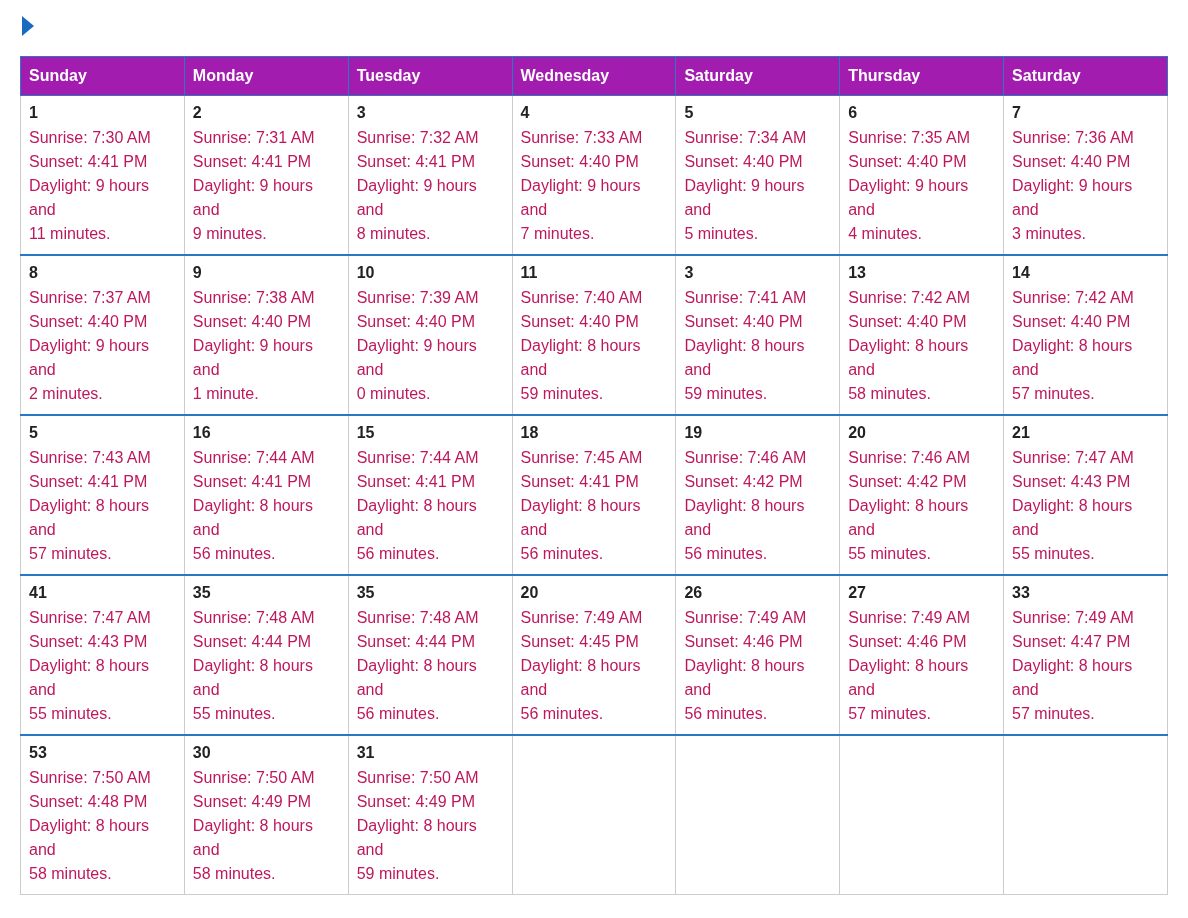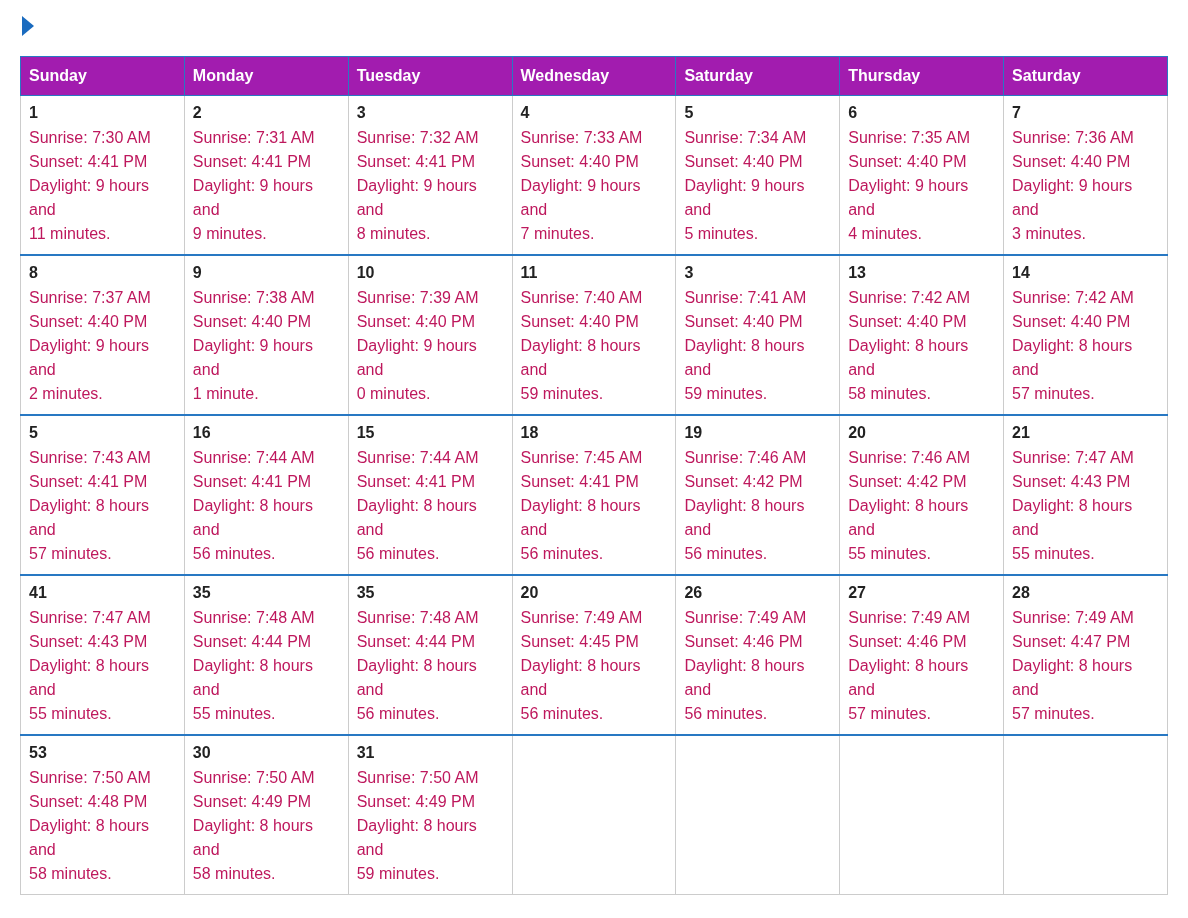--- a/index.html
+++ b/index.html
@@ -362,21 +362,21 @@
       </td>
         <td>
         <span class="day-number">27</span>
         <div class="day-info">
           Sunrise: 7:49 AM<br>
           Sunset: 4:46 PM<br>
           Daylight: 8 hours and<br>57 minutes.
         </div>
       </td>
         <td>
-        <span class="day-number">28</span>
+        <span class="day-number">33</span>
         <div class="day-info">
           Sunrise: 7:49 AM<br>
           Sunset: 4:47 PM<br>
           Daylight: 8 hours and<br>57 minutes.
         </div>
       </td>
       </tr>
       <tr>
         <td>
         <span class="day-number">53</span>

